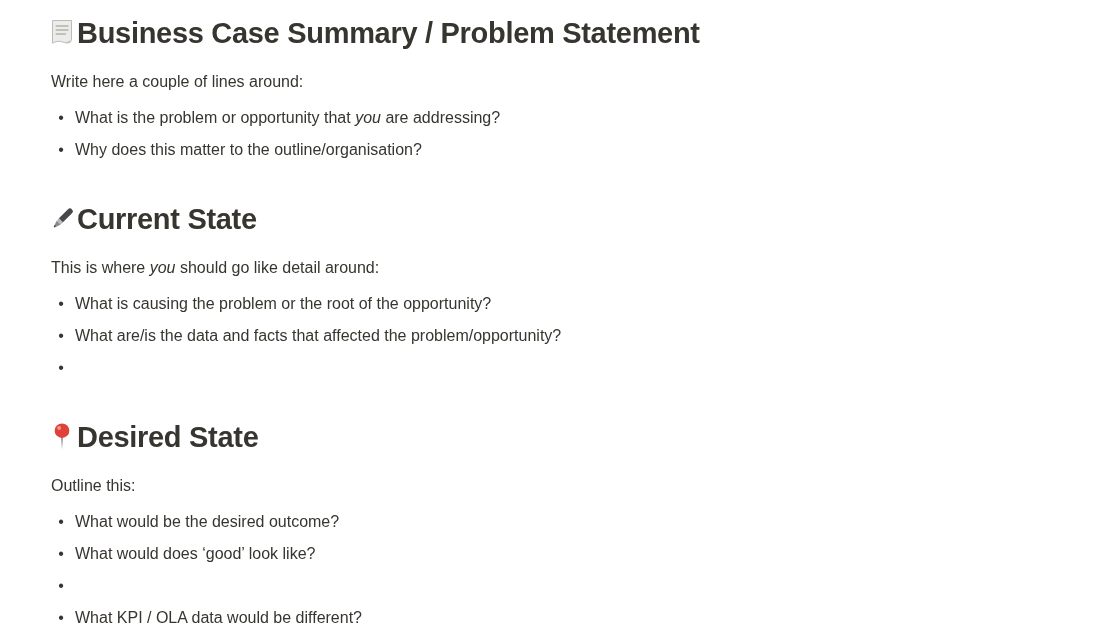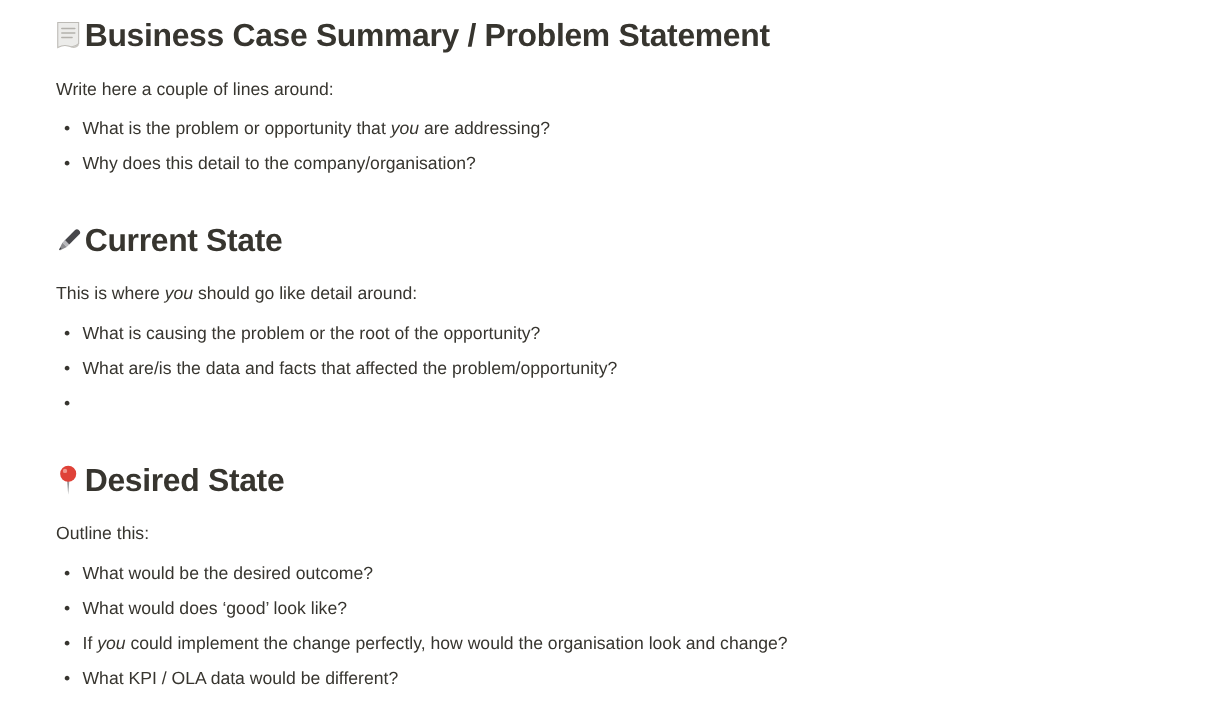--- a/index.html
+++ b/index.html
@@ -82,21 +82,21 @@
       <span class="h1-text">Business Case Summary / Problem Statement</span>
     </h1>
     <p class="para"><span>Write here a couple of lines around:</span></p>
     <div class="list">
       <div class="li">
         <span class="marker">•</span>
         <span class="li-text"><span>What is the problem or opportunity that </span><span class="it">you</span><span> are addressing?</span></span>
       </div>
       <div class="li">
         <span class="marker">•</span>
-        <span class="li-text"><span>Why does this detail to the company/organisation?</span></span>
+        <span class="li-text"><span>Why does this matter to the outline/organisation?</span></span>
       </div>
     </div>
   </section>
 
   <section class="doc-section">
     <h1 class="h1">
       <span class="h1-icon">
         <svg width="30" height="30" viewBox="0 0 30 30" aria-hidden="true">
           <g transform="rotate(45 15 15)">
             <rect x="12.4" y="1.2" width="5.6" height="17.5" rx="2.7" fill="#47474b"></rect>
@@ -140,21 +140,20 @@
       <div class="li">
         <span class="marker">•</span>
         <span class="li-text"><span>What would be the desired outcome?</span></span>
       </div>
       <div class="li">
         <span class="marker">•</span>
         <span class="li-text"><span>What would does ‘good’ look like?</span></span>
       </div>
       <div class="li">
         <span class="marker">•</span>
-        <span class="li-text"><span>If </span><span class="it">you</span><span> could implement the change perfectly, how would the organisation look and change?</span></span>
       </div>
       <div class="li">
         <span class="marker">•</span>
         <span class="li-text"><span>What KPI / OLA data would be different?</span></span>
       </div>
     </div>
   </section>
 
 </div>
 

